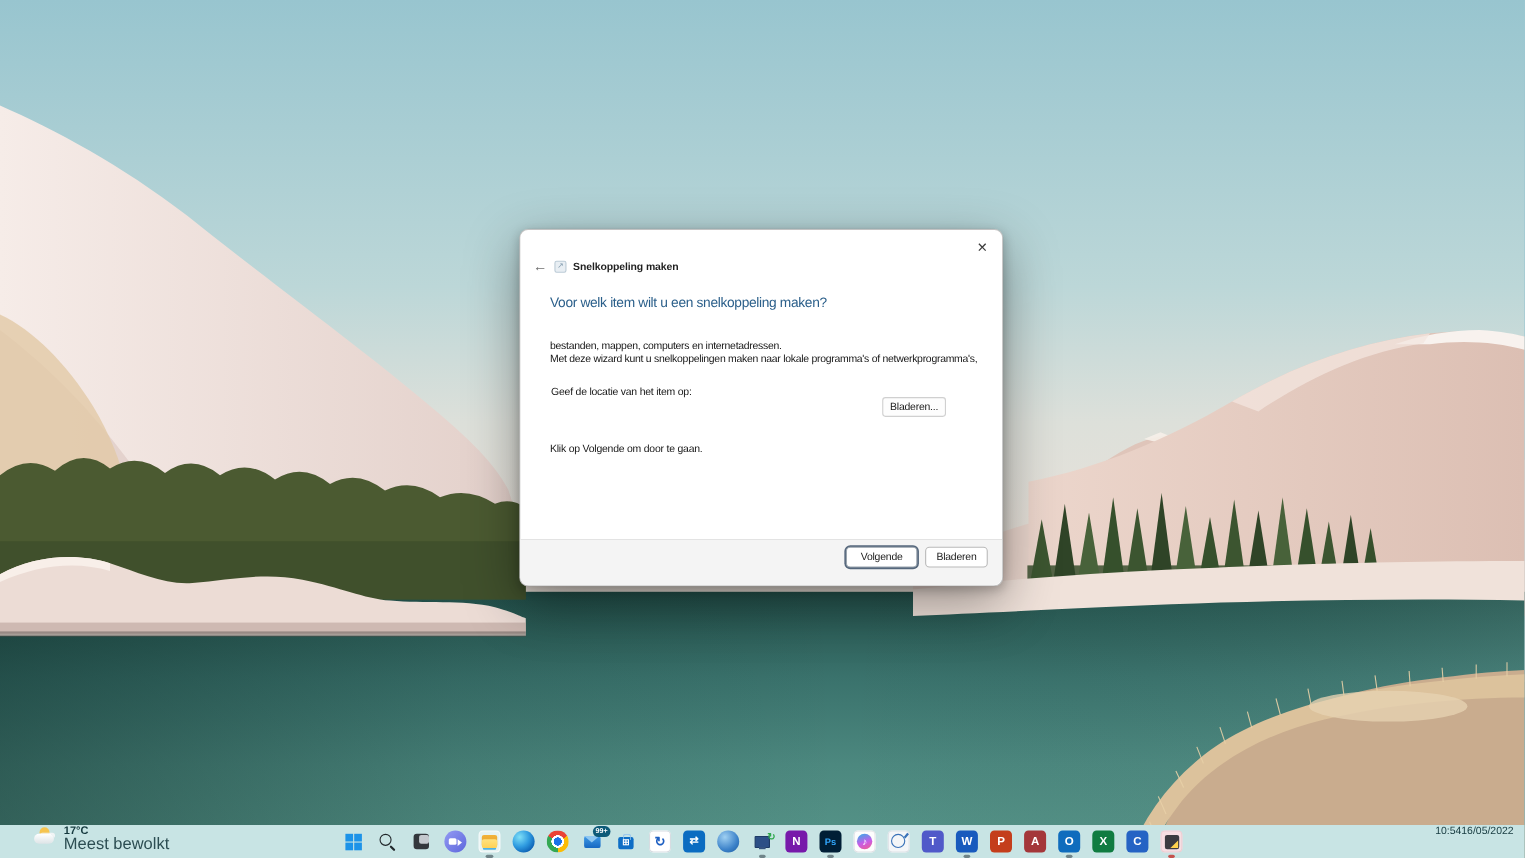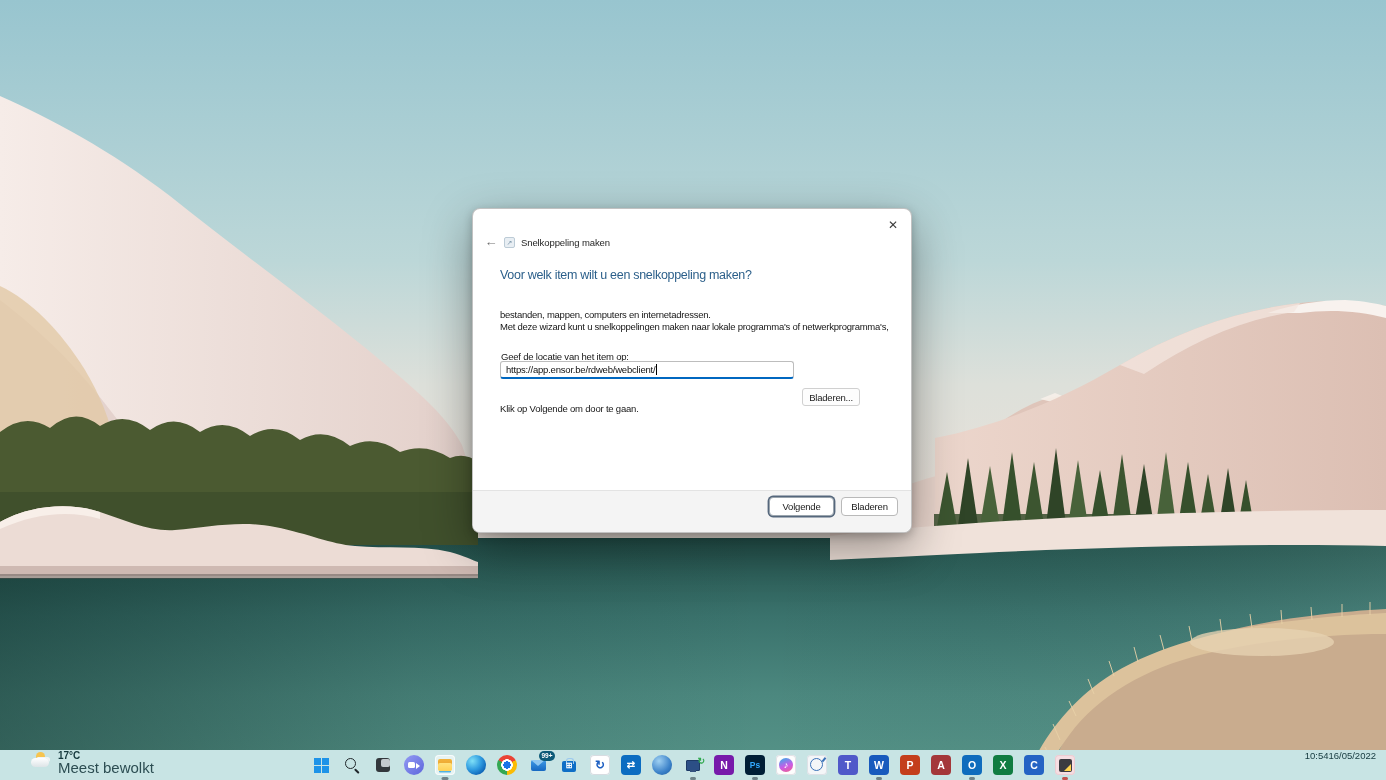--- a/index.html
+++ b/index.html
@@ -12,32 +12,32 @@
   
   .dialog { position:absolute; left:472px; top:208px; width:440px; height:325px;
     background:#fff; border-radius:8px; border:1px solid rgba(120,120,120,.45);
     box-shadow:0 16px 48px rgba(0,0,0,.38), 0 3px 10px rgba(0,0,0,.22); }
   .dlg-close { position:absolute; top:6px; right:8px; width:20px; height:20px; display:flex;
     align-items:center; justify-content:center; font-size:12px; color:#3d3d3d; cursor:pointer; border-radius:4px; }
   .dlg-header { position:absolute; top:25px; left:8px; display:flex; align-items:center; height:16px; }
   .back-arrow { color:#707070; font-size:13px; width:20px; text-align:center; line-height:14px; }
   .wiz-icon { width:11px; height:11px; margin:0 6px 0 3px; background:#e8eef3; border:1px solid #bccbd6;
     border-radius:2px; color:#7d97ab; font-size:7px; line-height:9px; text-align:center; }
-  .dlg-win-title { font-size:9.5px; letter-spacing:-.1px; color:#1f1f1f; }
+  .dlg-win-title { font-size:9.5px; letter-spacing:-.1px; color:#1f1f1f;font-weight:bold; }
   .dlg-heading { position:absolute; left:27px; top:59px; font-size:12.5px; letter-spacing:-.3px; color:#2b5f8a; white-space:nowrap; }
   .dlg-desc { position:absolute; left:27px; top:100px; font-size:9.5px; letter-spacing:-.25px;
     line-height:11.5px; color:#161616; white-space:nowrap; }
   .dlg-label { position:absolute; left:28px; top:142px; font-size:9.5px; letter-spacing:-.2px; color:#161616; }
   .loc-input { position:absolute; left:27px; top:152px; width:294px; height:18px; background:#fff;
     border:1px solid #bdbdbd; border-bottom:2px solid #0067c0; border-radius:3px;
     display:flex; align-items:center; padding:0 5px; font-size:9.5px; letter-spacing:-.2px; color:#111; }
   .caret { display:inline-block; width:1px; height:11px; background:#000; margin-left:1px; }
   .browse-btn { position:absolute; left:329px; top:152px; width:58px; height:18px; background:#fdfdfd;
     border:1px solid #d0d0d0; border-radius:3px; font-size:9.5px; letter-spacing:-.2px; color:#1a1a1a;
-    display:flex; align-items:center; justify-content:center; cursor:pointer;margin-top:27px; }
+    display:flex; align-items:center; justify-content:center; cursor:pointer; }
   .dlg-hint { position:absolute; left:27px; top:194px; font-size:9.5px; letter-spacing:-.2px; color:#161616; }
   .dlg-footer { position:absolute; left:0; right:0; bottom:0; height:42px; background:#f4f4f4;
     border-top:1px solid #e3e3e3; border-radius:0 0 8px 8px; }
   .btn { position:absolute; top:6px; height:19px; background:#fff; border-radius:4px; font-size:9.5px;
     letter-spacing:-.2px; color:#1a1a1a; display:flex; align-items:center; justify-content:center; cursor:pointer; }
   .btn-next { right:77px; width:65px; border:1px solid #9aa4ad; box-shadow:0 0 0 1.4px #55677c; }
   .btn-cancel { right:13px; width:57px; border:1px solid #b9b9b9; }
 
   
   .taskbar { position:absolute; left:0; right:0; bottom:0; height:30px; background:#c8e4e4;
@@ -223,24 +223,20 @@
       <span class="back-arrow">←</span>
       <span class="wiz-icon">↗</span>
       <span class="dlg-win-title">Snelkoppeling maken</span>
     </div>
     <div class="dlg-heading">Voor welk item wilt u een snelkoppeling maken?</div>
     <div class="dlg-desc">
       <div>bestanden, mappen, computers en internetadressen.</div>
       <div>Met deze wizard kunt u snelkoppelingen maken naar lokale programma's of netwerkprogramma's,</div>
     </div>
     <div class="dlg-label">Geef de locatie van het item op:</div>
-    <div class="loc-input">
-      <span class="val">https://app.ensor.be/rdweb/webclient/</span>
-        <span class="caret"></span>
-    </div>
     <div class="browse-btn">Bladeren...</div>
     <div class="dlg-hint">Klik op Volgende om door te gaan.</div>
     <div class="dlg-footer">
       <div class="btn btn-next">Volgende</div>
       <div class="btn btn-cancel">Bladeren</div>
     </div>
   </div>
 
   <div class="taskbar">
     <div class="weather">

